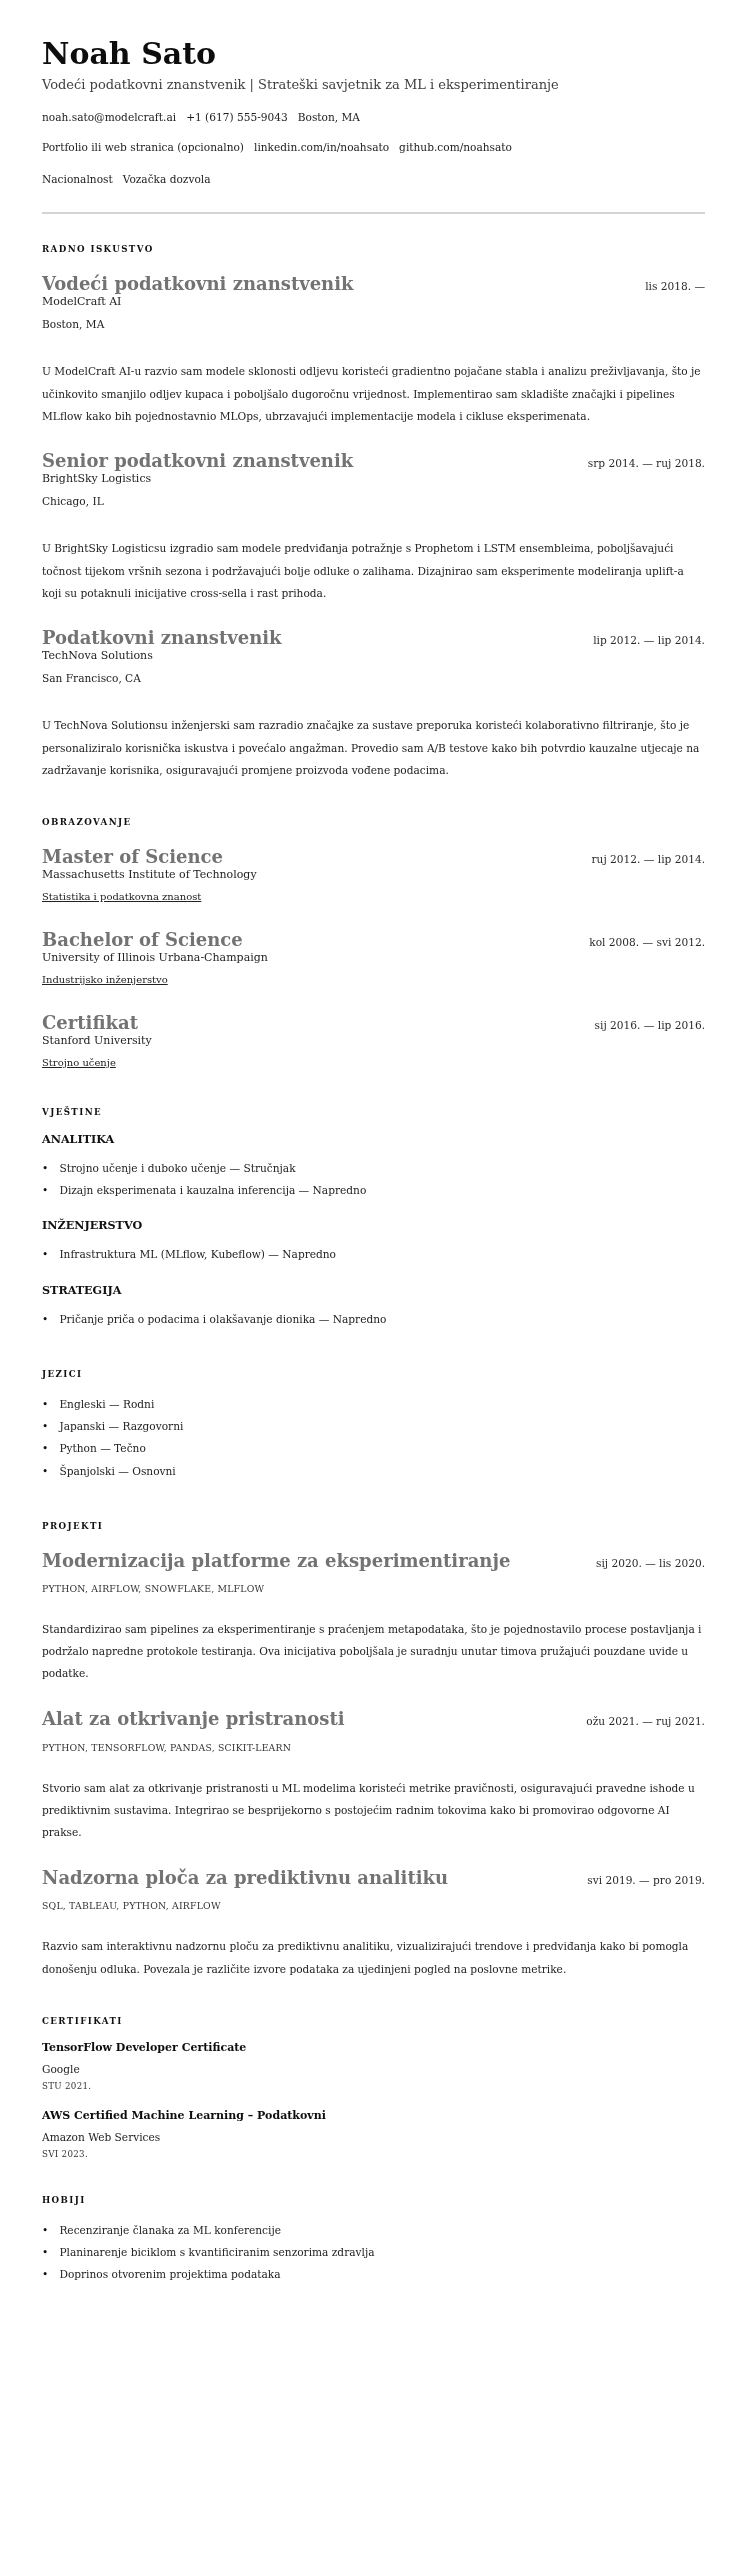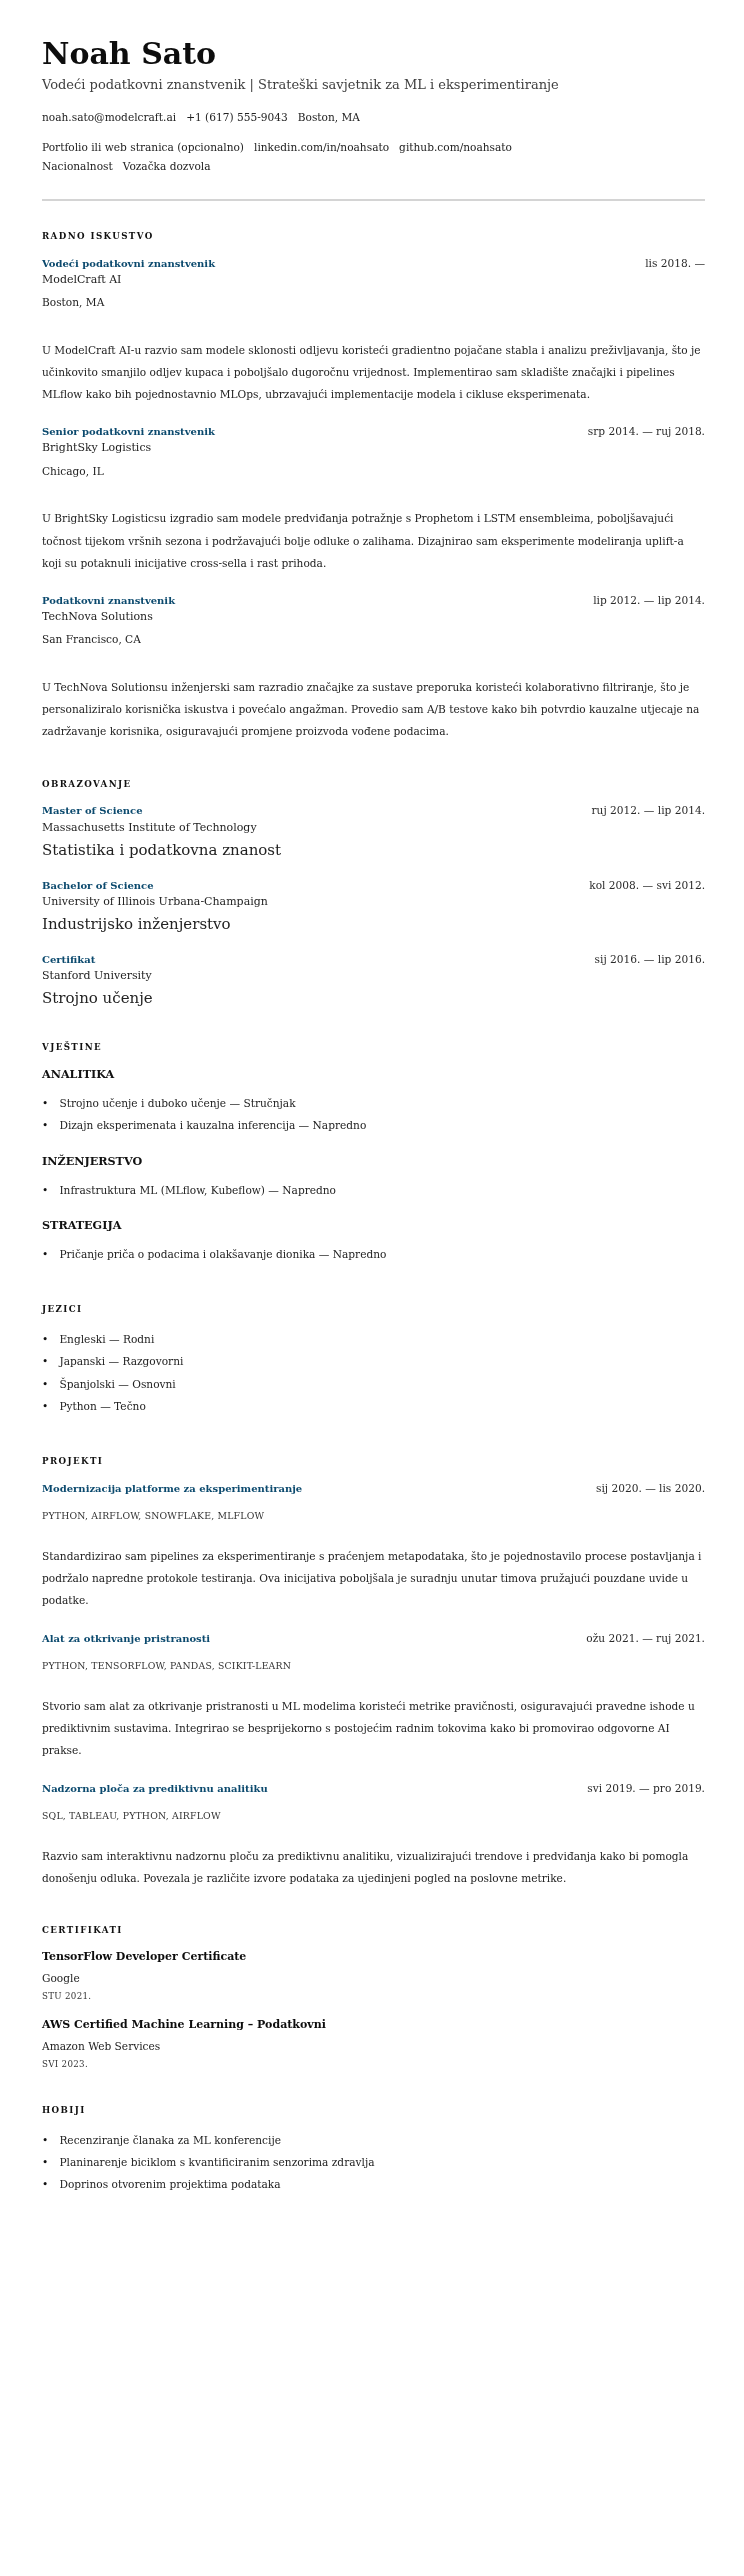--- a/index.html
+++ b/index.html
@@ -10,46 +10,46 @@
       min-height: 2576px;
     }
     .page { padding: 36px 40px 37px 42px; width: 663px; }
 
     .name { font-size: 30px; font-weight: bold; margin: 0; line-height: 36px; color: #0d0d0d; }
     .headline { font-size: 13px; margin: 3.7px 0 0 0; line-height: 18.6px; color: #404040; }
 
     .contact-row { display: flex; flex-wrap: wrap; gap: 0 10px; font-size: 10.6px; line-height: 15px; color: #222; }
     .contact-row.r1 { margin-top: 16px; }
     .contact-row.r2 { margin-top: 15px; }
-    .contact-row.r3 { margin-top: 4px; text-align: right; }
+    .contact-row.r3 { margin-top: 17px; text-align: right; }
     .contact-row span { white-space: nowrap; }
 
     .divider { height: 1.9px; background: #d4d4d4; margin: 25px 0 28.6px 0; border: 0; }
 
     .section { margin-bottom: 0; }
     .section-title {
       font-size: 8.7px; font-weight: bold; letter-spacing: 1.4px; text-transform: uppercase;
       margin: 0 0 12.4px 0; line-height: 12.4px; color: #111;
     }
 
     .summary { font-size: 12.4px; line-height: 21px; margin: 0 0 36px 0; color: #1a1a1a; }
 
     .entry { margin-bottom: 0; }
     .entry-head { display: flex; justify-content: space-between; align-items: baseline; }
-    .entry-title { font-size: 10px; font-weight: bold; line-height: 17.4px; color: #0c4a6e; }
+    .entry-title { font-size: 18px; font-weight: bold; line-height: 17.4px; color: #737373; margin-top: 7px; }
     .entry-date { font-size: 10.6px; line-height: 15px; color: #2a2a2a; white-space: nowrap; }
     .entry-sub { font-size: 11px; line-height: 16px; color: #222; }
     .entry-loc { font-size: 10.6px; line-height: 16px; color: #222; margin-top: 6.2px; }
     .entry-desc { font-size: 10.6px; line-height: 22.3px; color: #222; margin-top: 28.6px; }
 
     .exp-entry { margin-bottom: 17.4px; }
     .exp-entry:last-child { margin-bottom: 35px; }
 
     .edu-entry { margin-bottom: 18.6px; }
-    .edu-entry .entry-sub2 { font-size: 15px; line-height: 16px; color: #222; margin-top: 6.2px; }
+    .edu-entry .entry-sub2 { font-size: 10px; line-height: 16px; color: #222; margin-top: 6.2px; text-decoration: underline; }
     .edu-wrap { margin-bottom: 35px; }
 
     .skill-group-title { font-size: 11.2px; font-weight: bold; line-height: 16px; margin: 0 0 10px 0; color: #111; }
     ul.bullets { margin: 0; padding: 0 0 0 17.4px; list-style: none; }
     ul.bullets li { position: relative; font-size: 10.6px; line-height: 22.3px; color: #222; }
     ul.bullets li::before { content: "\2022"; position: absolute; left: -17.4px; top: 0; font-size: 10.6px; color: #111; }
     .skill-group { margin-bottom: 16px; }
     .skills-wrap { margin-bottom: 38px; }
 
     .lang-wrap { margin-bottom: 38px; }
@@ -182,22 +182,22 @@
         <li>Pričanje priča o podacima i olakšavanje dionika — Napredno</li>
       </ul>
     </div>
   </section>
 
   <section class="section lang-wrap">
     <h2 class="section-title">Jezici</h2>
     <ul class="bullets">
       <li>Engleski — Rodni</li>
       <li>Japanski — Razgovorni</li>
+      <li>Python — Tečno</li>
       <li>Španjolski — Osnovni</li>
-      <li>Python — Tečno</li>
     </ul>
   </section>
 
   <section class="section proj-wrap">
     <h2 class="section-title">Projekti</h2>
 
     <div class="entry proj-entry">
       <div class="entry-head">
         <div class="entry-title">Modernizacija platforme za eksperimentiranje</div>
         <div class="entry-date">sij 2020. — lis 2020.</div>

